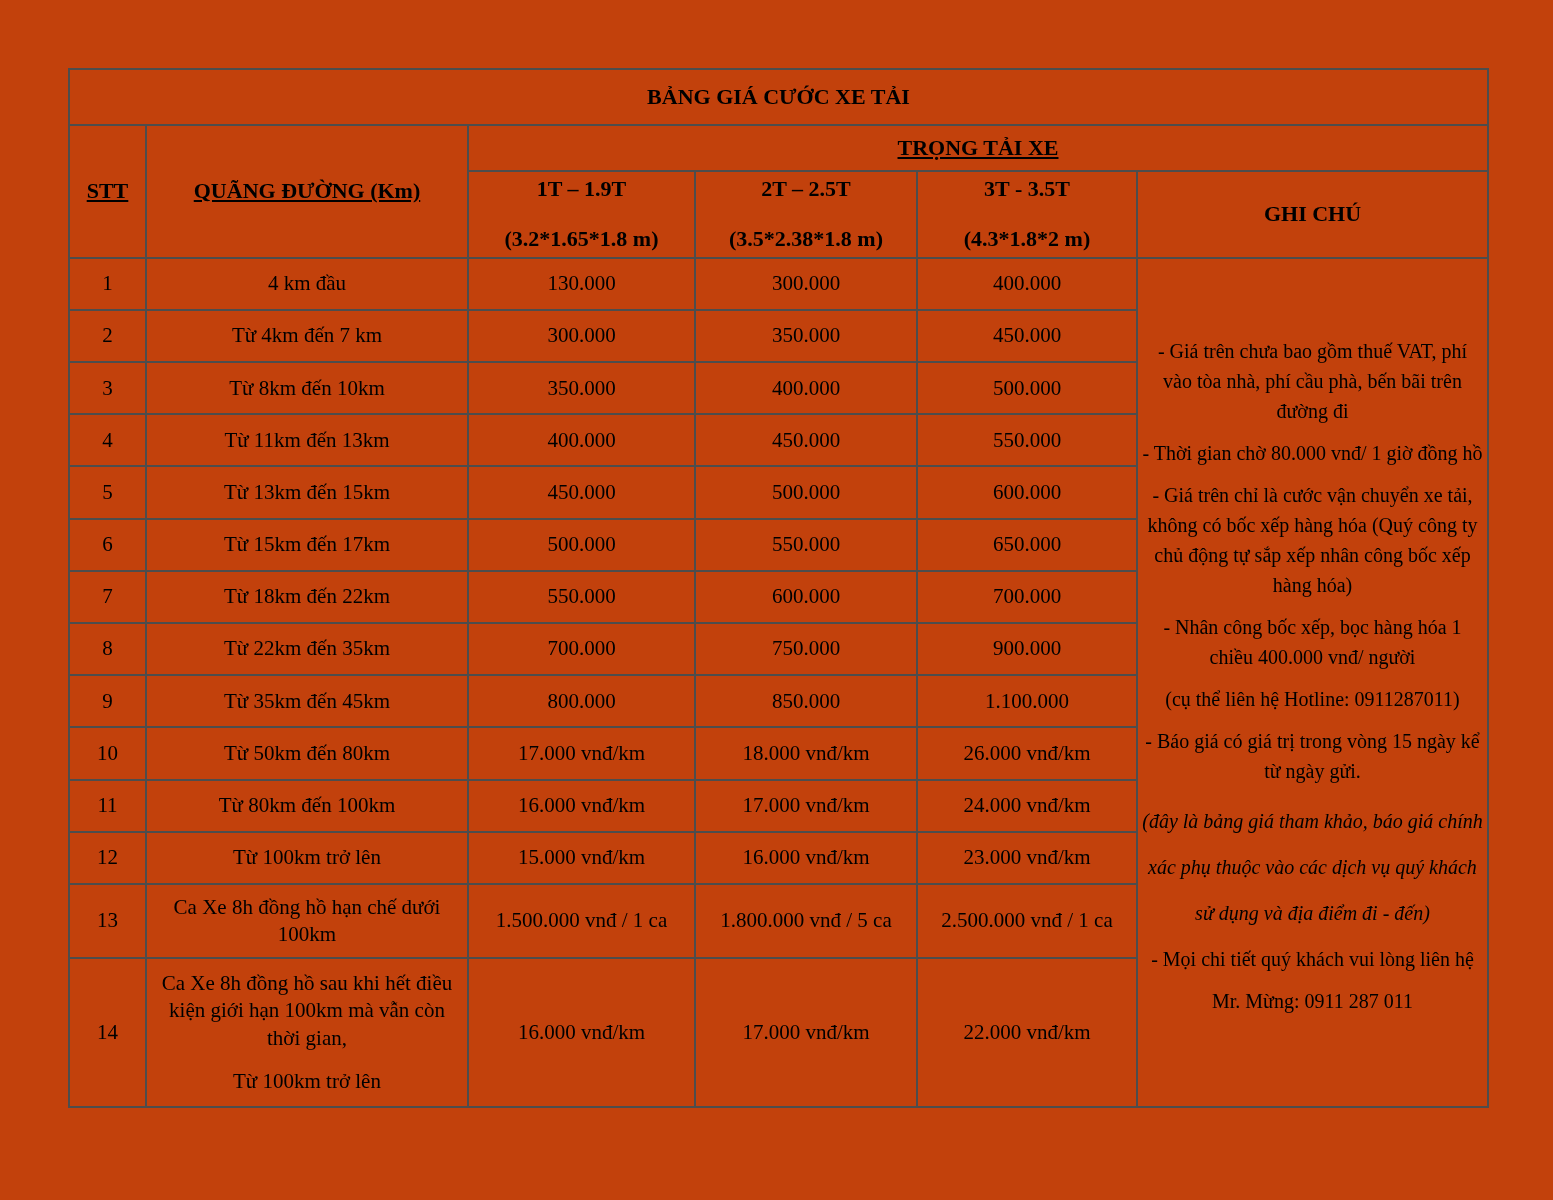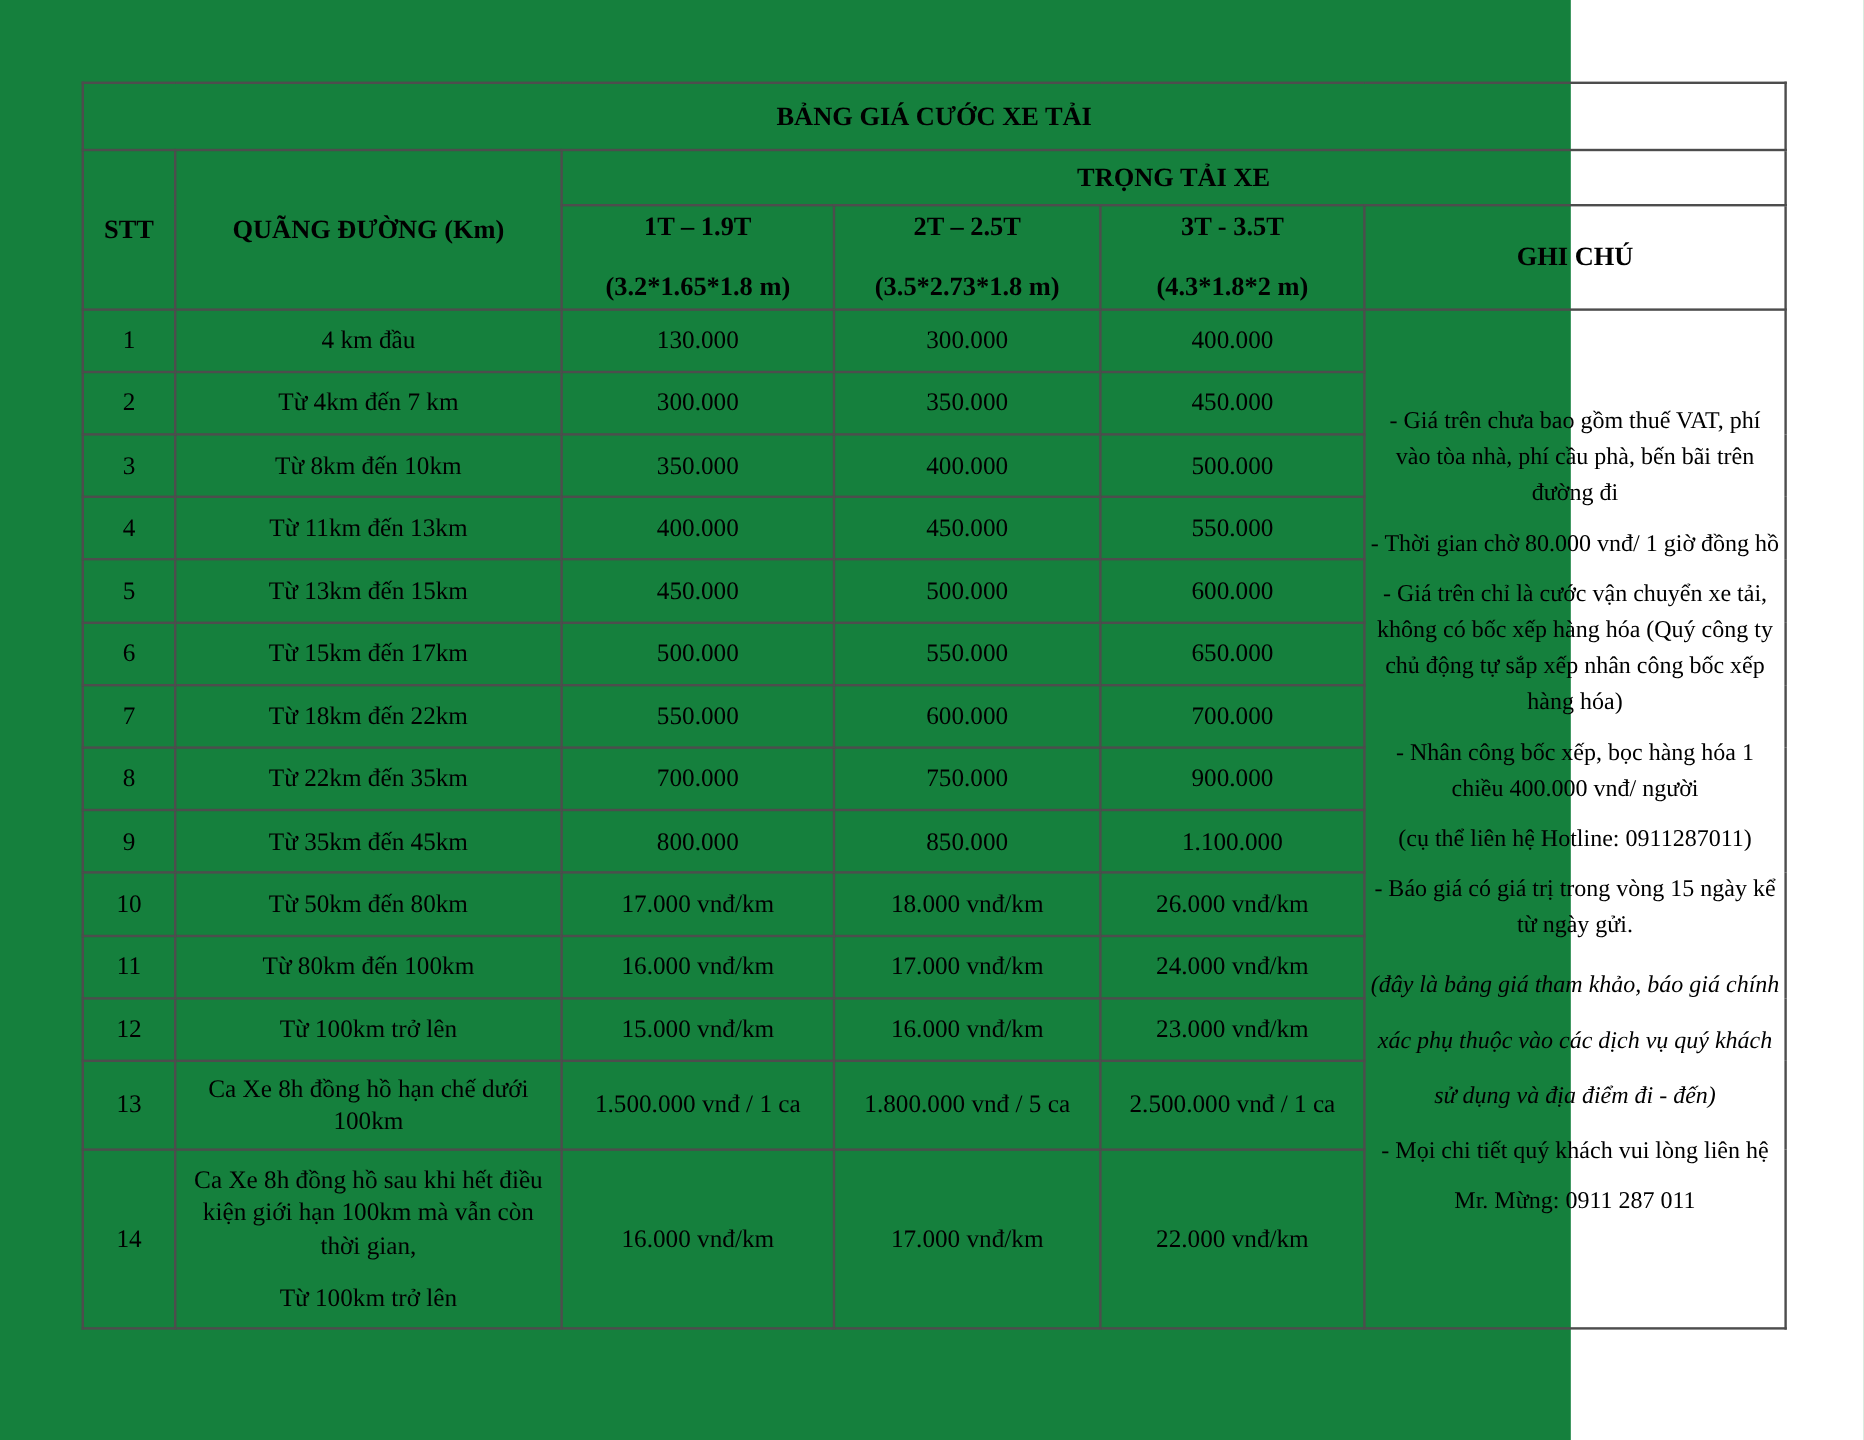--- a/index.html
+++ b/index.html
@@ -2,23 +2,23 @@
 <html><head>
 <meta charset="utf-8">
 <style>
   html, body {
     margin: 0;
     padding: 0;
     background: #ffffff;
   }
   .page {
     position: relative;
-    width: 1309px;
+    width: 1553px;
     height: 1200px;
-    background: #15803d;
+    background: #c2410c;
     font-family: "Liberation Serif", "DejaVu Serif", serif;
     color: #000000;
   }
   .table-wrap {
     position: absolute;
     left: 68px;
     top: 68px;
     width: 1419px;
     height: 1040px;
   }
@@ -38,20 +38,21 @@
     overflow: hidden;
   }
   tr.title-row td {
     font-weight: bold;
     font-size: 22px;
     height: 50px;
   }
   tr.hdr-b td {
     font-weight: bold;
     font-size: 22px;
+    text-decoration: underline;
   }
   tr.hdr-b { height: 46px; }
   tr.hdr-c { height: 86px; }
   tr.hdr-c td { font-weight: bold; font-size: 22px; }
   .cap-label { margin-bottom: 21px; }
   .cap-size  { margin-top: 18px; }
   tr.data-row { height: 52px; }
   tr.data-row-13 { height: 74px; }
   tr.data-row-14 { height: 148px; }
   td.left-cell {
@@ -102,21 +103,21 @@
         <td colspan="4">TRỌNG TẢI XE</td>
       </tr>
 
       <tr class="hdr-c">
         <td>
           <div class="cap-label">1T – 1.9T</div>
           <div class="cap-size">(3.2*1.65*1.8 m)</div>
         </td>
         <td>
           <div class="cap-label">2T – 2.5T</div>
-          <div class="cap-size">(3.5*2.73*1.8 m)</div>
+          <div class="cap-size">(3.5*2.38*1.8 m)</div>
         </td>
         <td>
           <div class="cap-label">3T - 3.5T</div>
           <div class="cap-size">(4.3*1.8*2 m)</div>
         </td>
         <td>GHI CHÚ</td>
       </tr>
 
       <tr class="data-row">
         <td>1</td>

